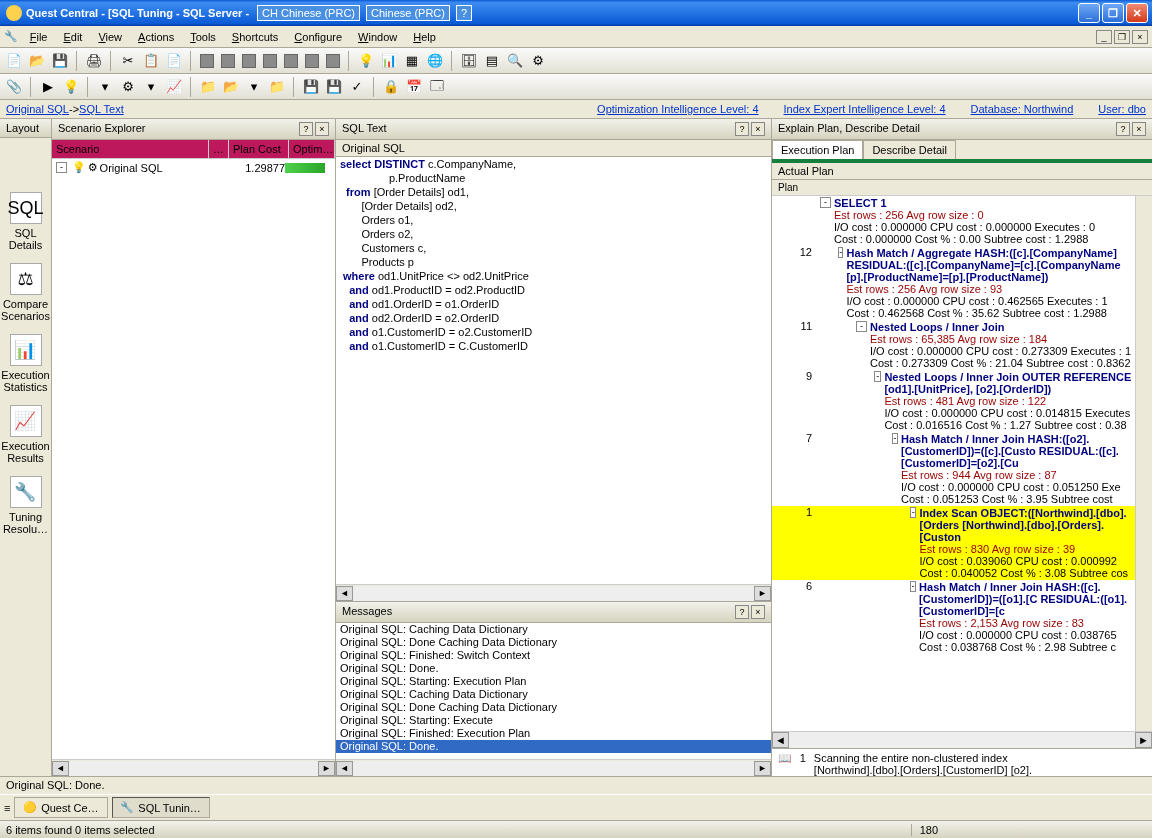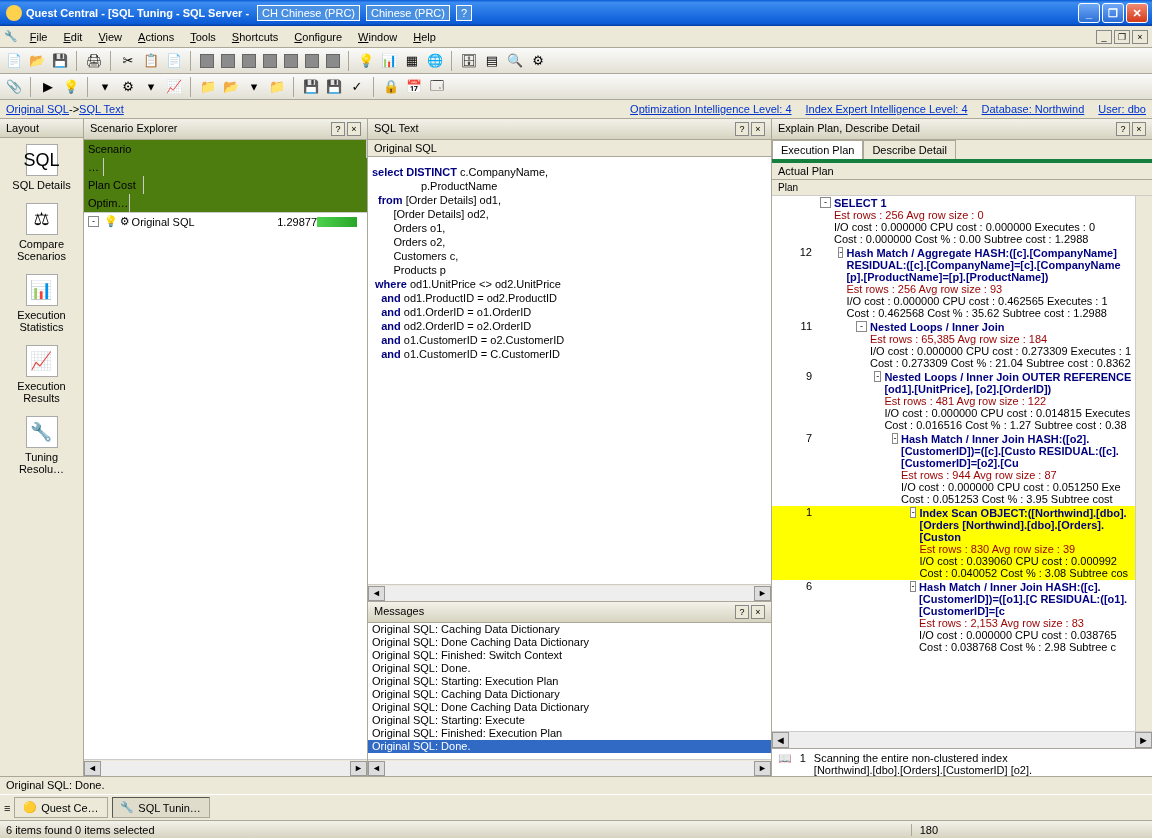--- a/index.html
+++ b/index.html
@@ -16,44 +16,44 @@
 .menubar { height:22px; background:#ece9d8; display:flex; align-items:center; padding:0 4px; border-bottom:1px solid #aca899; }
 .menubar .mitem { padding:2px 8px; }
 .menubar .mdiwbtns { margin-left:auto; display:flex; gap:2px; }
 .menubar .mdiwbtns div { width:16px; height:14px; border:1px solid #888; background:#ece9d8; font-size:9px; display:flex; align-items:center; justify-content:center; }
 .toolbar { height:26px; background:linear-gradient(#fafafa,#e3e1d5); border-bottom:1px solid #aca899; display:flex; align-items:center; padding:0 4px; gap:3px; }
 .tb-btn { width:20px; height:20px; border:1px solid transparent; display:flex; align-items:center; justify-content:center; font-size:13px; }
 .tb-btn.sq { background:#8b8b8b; border:1px solid #666; width:14px; height:14px; margin:0 2px; }
 .tb-sep { width:2px; height:20px; border-left:1px solid #aca899; margin:0 3px; }
 .linkbar { height:18px; background:#ece9d8; display:flex; align-items:center; padding:0 6px; font-size:11px; }
 .linkbar a { color:#0033cc; text-decoration:underline; }
-.linkbar .right { margin-left:auto; display:flex; gap:14px; }
+.linkbar .right { margin-left:auto; display:flex; gap:25px; }
 .content { flex:1; display:flex; border-top:1px solid #aca899; min-height:0; }
-.layout { width:84px; background:#ece9d8; border-right:1px solid #aca899; display:flex; flex-direction:column; }
+.layout { width:52px; background:#ece9d8; border-right:1px solid #aca899; display:flex; flex-direction:column;gap:48px; }
 .layout-hdr { background:linear-gradient(#f3f2ea,#d6d3c0); border-bottom:1px solid #aca899; padding:3px 6px; font-size:11px; }
 .layout-item { display:flex; flex-direction:column; align-items:center; padding:6px 2px; gap:3px; text-align:center; font-size:10px; }
 .layout-item .ico { width:32px; height:32px; background:#fff; border:1px solid #aaa; display:flex; align-items:center; justify-content:center; font-size:18px; }
 .panel-hdr { background:linear-gradient(#f3f2ea,#d6d3c0); border-bottom:1px solid #aca899; padding:3px 6px; display:flex; }
 .panel-hdr .ttl { flex:1; }
 .panel-hdr .hbtn { width:14px; height:14px; border:1px solid #888; margin-left:2px; display:flex; align-items:center; justify-content:center; font-size:9px; background:#ece9d8; }
 .scenario { width:284px; border-right:1px solid #aca899; display:flex; flex-direction:column; }
-.scen-cols { display:flex; background:#4d7c0f; border-bottom:1px solid #ccc; font-size:10px;flex-direction:column; }
+.scen-cols { display:flex; background:#be185d; border-bottom:1px solid #ccc; font-size:10px; }
 .scen-cols div { padding:3px 4px; border-right:1px solid #ccc; }
 .scen-body { flex:1; background:#fff; overflow:auto; }
 .scen-row { display:flex; padding:2px 4px; align-items:center; font-size:11px; }
 .scen-row .c1 { flex:1; display:flex; align-items:center; gap:2px; }
 .scen-row .c2 { width:64px; text-align:right; }
 .scen-row .c3 { width:46px; }
 .bar { width:40px; height:10px; background:linear-gradient(to right,#4dd24d,#2aa52a); }
 .hscroll { height:17px; background:#ece9d8; border-top:1px solid #ccc; display:flex; align-items:center; }
 .hscroll .arr { width:17px; height:15px; background:#ddd; border:1px solid #999; display:flex; align-items:center; justify-content:center; font-size:9px; }
 .hscroll .track { flex:1; background:#eee; height:15px; }
 .sqlpanel { flex:1; display:flex; flex-direction:column; border-right:1px solid #aca899; min-width:0; }
 .sub-hdr { background:#ece9d8; padding:2px 6px; font-size:11px; border-bottom:1px solid #aca899; }
-.sql-text { flex:1; background:#fff; font-family:'Courier New',monospace; font-size:12px; padding:8px 4px; white-space:pre; overflow:auto; line-height:14px; }
+.sql-text { flex:1; background:#fff; font-family:'Courier New',monospace; font-size:12px; padding:0 4px; white-space:pre; overflow:auto; line-height:14px; }
 .kw { color:#000080; font-weight:bold; }
 .messages { height:175px; display:flex; flex-direction:column; border-top:1px solid #aca899; }
 .msg-body { flex:1; background:#fff; overflow-y:scroll; font-size:11px; }
 .msg-row { padding:0 4px; line-height:13px; }
 .msg-row.sel { background:#316ac5; color:#fff; }
 .right-panel { width:380px; display:flex; flex-direction:column; min-width:0; }
 .tabs { display:flex; background:#ece9d8; border-bottom:4px solid #15803d; }
 .tab { padding:3px 8px; border:1px solid #aca899; border-bottom:none; background:#ece9d8; font-size:11px; }
 .tab.active { background:#fff; }
 .plan-body { flex:1; background:#fff; overflow:auto; font-size:11px; position:relative; }

